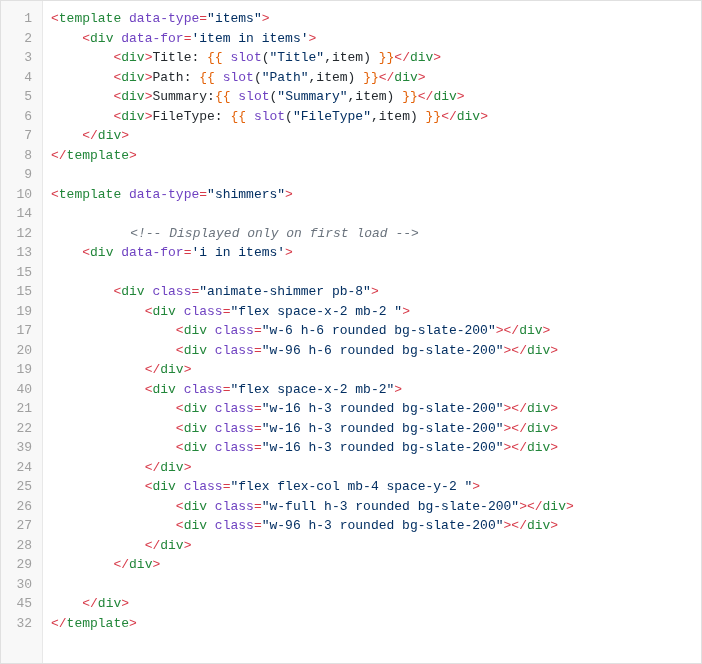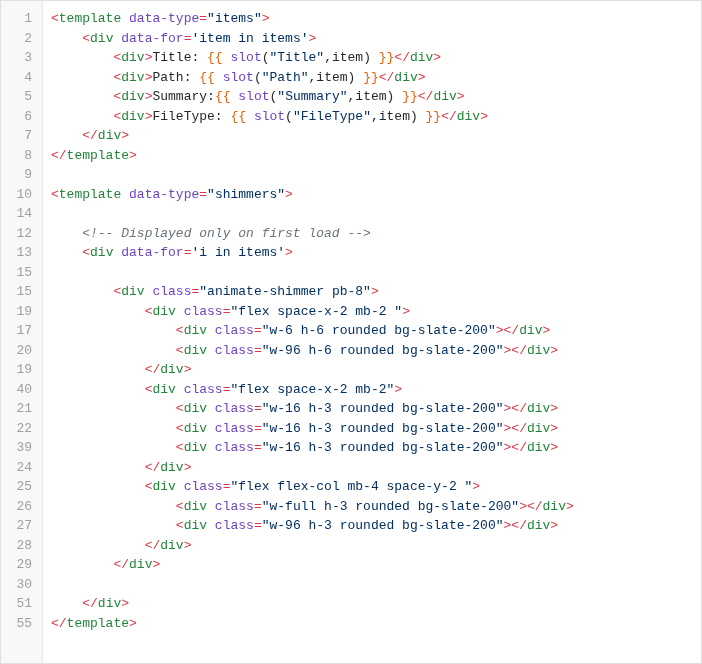--- a/index.html
+++ b/index.html
@@ -71,36 +71,36 @@
       <div class="line-number">21</div>
       <div class="line-number">22</div>
       <div class="line-number">39</div>
       <div class="line-number">24</div>
       <div class="line-number">25</div>
       <div class="line-number">26</div>
       <div class="line-number">27</div>
       <div class="line-number">28</div>
       <div class="line-number">29</div>
       <div class="line-number">30</div>
-      <div class="line-number">51</div>
-      <div class="line-number">55</div>
+      <div class="line-number">45</div>
+      <div class="line-number">32</div>
     </div>
   <div class="code-area">
   <div class="code-line"><span style="color: rgb(215, 58, 73);">&lt;</span><span style="color: rgb(34, 134, 58);">template</span><span style="color: rgb(36, 41, 46);"> </span><span style="color: rgb(111, 66, 193);">data-type</span><span style="color: rgb(215, 58, 73);">=</span><span style="color: rgb(3, 47, 98);">"items"</span><span style="color: rgb(215, 58, 73);">&gt;</span></div>
       <div class="code-line"><span style="color: rgb(36, 41, 46);">    </span><span style="color: rgb(215, 58, 73);">&lt;</span><span style="color: rgb(34, 134, 58);">div</span><span style="color: rgb(36, 41, 46);"> </span><span style="color: rgb(111, 66, 193);">data-for</span><span style="color: rgb(215, 58, 73);">=</span><span style="color: rgb(3, 47, 98);">'item in items'</span><span style="color: rgb(215, 58, 73);">&gt;</span></div>
       <div class="code-line"><span style="color: rgb(36, 41, 46);">        </span><span style="color: rgb(215, 58, 73);">&lt;</span><span style="color: rgb(34, 134, 58);">div</span><span style="color: rgb(215, 58, 73);">&gt;</span><span style="color: rgb(36, 41, 46);">Title: </span><span style="color: rgb(227, 98, 9);">{{</span><span style="color: rgb(36, 41, 46);"> </span><span style="color: rgb(111, 66, 193);">slot</span><span style="color: rgb(36, 41, 46);">(</span><span style="color: rgb(3, 47, 98);">"Title"</span><span style="color: rgb(36, 41, 46);">,item) </span><span style="color: rgb(227, 98, 9);">}}</span><span style="color: rgb(215, 58, 73);">&lt;/</span><span style="color: rgb(34, 134, 58);">div</span><span style="color: rgb(215, 58, 73);">&gt;</span></div>
       <div class="code-line"><span style="color: rgb(36, 41, 46);">        </span><span style="color: rgb(215, 58, 73);">&lt;</span><span style="color: rgb(34, 134, 58);">div</span><span style="color: rgb(215, 58, 73);">&gt;</span><span style="color: rgb(36, 41, 46);">Path: </span><span style="color: rgb(227, 98, 9);">{{</span><span style="color: rgb(36, 41, 46);"> </span><span style="color: rgb(111, 66, 193);">slot</span><span style="color: rgb(36, 41, 46);">(</span><span style="color: rgb(3, 47, 98);">"Path"</span><span style="color: rgb(36, 41, 46);">,item) </span><span style="color: rgb(227, 98, 9);">}}</span><span style="color: rgb(215, 58, 73);">&lt;/</span><span style="color: rgb(34, 134, 58);">div</span><span style="color: rgb(215, 58, 73);">&gt;</span></div>
       <div class="code-line"><span style="color: rgb(36, 41, 46);">        </span><span style="color: rgb(215, 58, 73);">&lt;</span><span style="color: rgb(34, 134, 58);">div</span><span style="color: rgb(215, 58, 73);">&gt;</span><span style="color: rgb(36, 41, 46);">Summary:</span><span style="color: rgb(227, 98, 9);">{{</span><span style="color: rgb(36, 41, 46);"> </span><span style="color: rgb(111, 66, 193);">slot</span><span style="color: rgb(36, 41, 46);">(</span><span style="color: rgb(3, 47, 98);">"Summary"</span><span style="color: rgb(36, 41, 46);">,item) </span><span style="color: rgb(227, 98, 9);">}}</span><span style="color: rgb(215, 58, 73);">&lt;/</span><span style="color: rgb(34, 134, 58);">div</span><span style="color: rgb(215, 58, 73);">&gt;</span></div>
       <div class="code-line"><span style="color: rgb(36, 41, 46);">        </span><span style="color: rgb(215, 58, 73);">&lt;</span><span style="color: rgb(34, 134, 58);">div</span><span style="color: rgb(215, 58, 73);">&gt;</span><span style="color: rgb(36, 41, 46);">FileType: </span><span style="color: rgb(227, 98, 9);">{{</span><span style="color: rgb(36, 41, 46);"> </span><span style="color: rgb(111, 66, 193);">slot</span><span style="color: rgb(36, 41, 46);">(</span><span style="color: rgb(3, 47, 98);">"FileType"</span><span style="color: rgb(36, 41, 46);">,item) </span><span style="color: rgb(227, 98, 9);">}}</span><span style="color: rgb(215, 58, 73);">&lt;/</span><span style="color: rgb(34, 134, 58);">div</span><span style="color: rgb(215, 58, 73);">&gt;</span></div>
       <div class="code-line"><span style="color: rgb(36, 41, 46);">    </span><span style="color: rgb(215, 58, 73);">&lt;/</span><span style="color: rgb(34, 134, 58);">div</span><span style="color: rgb(215, 58, 73);">&gt;</span></div>
       <div class="code-line"><span style="color: rgb(215, 58, 73);">&lt;/</span><span style="color: rgb(34, 134, 58);">template</span><span style="color: rgb(215, 58, 73);">&gt;</span></div>
       <div class="code-line">&nbsp;</div>
       <div class="code-line"><span style="color: rgb(215, 58, 73);">&lt;</span><span style="color: rgb(34, 134, 58);">template</span><span style="color: rgb(36, 41, 46);"> </span><span style="color: rgb(111, 66, 193);">data-type</span><span style="color: rgb(215, 58, 73);">=</span><span style="color: rgb(3, 47, 98);">"shimmers"</span><span style="color: rgb(215, 58, 73);">&gt;</span></div>
       <div class="code-line">&nbsp;</div>
-      <div class="code-line"><span style="color: rgb(36, 41, 46);">    </span><span style="color: rgb(106, 115, 125); font-style: italic;">&lt;!-- Displayed only on first load --&gt;</span></div>
+      <div class="code-line"><span style="color: rgb(36, 41, 46);">    </span><span style="color: rgb(106, 115, 125); font-style: italic; margin-left: 48px;">&lt;!-- Displayed only on first load --&gt;</span></div>
       <div class="code-line"><span style="color: rgb(36, 41, 46);">    </span><span style="color: rgb(215, 58, 73);">&lt;</span><span style="color: rgb(34, 134, 58);">div</span><span style="color: rgb(36, 41, 46);"> </span><span style="color: rgb(111, 66, 193);">data-for</span><span style="color: rgb(215, 58, 73);">=</span><span style="color: rgb(3, 47, 98);">'i in items'</span><span style="color: rgb(215, 58, 73);">&gt;</span></div>
       <div class="code-line">&nbsp;</div>
       <div class="code-line"><span style="color: rgb(36, 41, 46);">        </span><span style="color: rgb(215, 58, 73);">&lt;</span><span style="color: rgb(34, 134, 58);">div</span><span style="color: rgb(36, 41, 46);"> </span><span style="color: rgb(111, 66, 193);">class</span><span style="color: rgb(215, 58, 73);">=</span><span style="color: rgb(3, 47, 98);">"animate-shimmer pb-8"</span><span style="color: rgb(215, 58, 73);">&gt;</span></div>
       <div class="code-line"><span style="color: rgb(36, 41, 46);">            </span><span style="color: rgb(215, 58, 73);">&lt;</span><span style="color: rgb(34, 134, 58);">div</span><span style="color: rgb(36, 41, 46);"> </span><span style="color: rgb(111, 66, 193);">class</span><span style="color: rgb(215, 58, 73);">=</span><span style="color: rgb(3, 47, 98);">"flex space-x-2 mb-2 "</span><span style="color: rgb(215, 58, 73);">&gt;</span></div>
       <div class="code-line"><span style="color: rgb(36, 41, 46);">                </span><span style="color: rgb(215, 58, 73);">&lt;</span><span style="color: rgb(34, 134, 58);">div</span><span style="color: rgb(36, 41, 46);"> </span><span style="color: rgb(111, 66, 193);">class</span><span style="color: rgb(215, 58, 73);">=</span><span style="color: rgb(3, 47, 98);">"w-6 h-6 rounded bg-slate-200"</span><span style="color: rgb(215, 58, 73);">&gt;&lt;/</span><span style="color: rgb(34, 134, 58);">div</span><span style="color: rgb(215, 58, 73);">&gt;</span></div>
       <div class="code-line"><span style="color: rgb(36, 41, 46);">                </span><span style="color: rgb(215, 58, 73);">&lt;</span><span style="color: rgb(34, 134, 58);">div</span><span style="color: rgb(36, 41, 46);"> </span><span style="color: rgb(111, 66, 193);">class</span><span style="color: rgb(215, 58, 73);">=</span><span style="color: rgb(3, 47, 98);">"w-96 h-6 rounded bg-slate-200"</span><span style="color: rgb(215, 58, 73);">&gt;&lt;/</span><span style="color: rgb(34, 134, 58);">div</span><span style="color: rgb(215, 58, 73);">&gt;</span></div>
       <div class="code-line"><span style="color: rgb(36, 41, 46);">            </span><span style="color: rgb(215, 58, 73);">&lt;/</span><span style="color: rgb(34, 134, 58);">div</span><span style="color: rgb(215, 58, 73);">&gt;</span></div>
       <div class="code-line"><span style="color: rgb(36, 41, 46);">            </span><span style="color: rgb(215, 58, 73);">&lt;</span><span style="color: rgb(34, 134, 58);">div</span><span style="color: rgb(36, 41, 46);"> </span><span style="color: rgb(111, 66, 193);">class</span><span style="color: rgb(215, 58, 73);">=</span><span style="color: rgb(3, 47, 98);">"flex space-x-2 mb-2"</span><span style="color: rgb(215, 58, 73);">&gt;</span></div>
       <div class="code-line"><span style="color: rgb(36, 41, 46);">                </span><span style="color: rgb(215, 58, 73);">&lt;</span><span style="color: rgb(34, 134, 58);">div</span><span style="color: rgb(36, 41, 46);"> </span><span style="color: rgb(111, 66, 193);">class</span><span style="color: rgb(215, 58, 73);">=</span><span style="color: rgb(3, 47, 98);">"w-16 h-3 rounded bg-slate-200"</span><span style="color: rgb(215, 58, 73);">&gt;&lt;/</span><span style="color: rgb(34, 134, 58);">div</span><span style="color: rgb(215, 58, 73);">&gt;</span></div>
       <div class="code-line"><span style="color: rgb(36, 41, 46);">                </span><span style="color: rgb(215, 58, 73);">&lt;</span><span style="color: rgb(34, 134, 58);">div</span><span style="color: rgb(36, 41, 46);"> </span><span style="color: rgb(111, 66, 193);">class</span><span style="color: rgb(215, 58, 73);">=</span><span style="color: rgb(3, 47, 98);">"w-16 h-3 rounded bg-slate-200"</span><span style="color: rgb(215, 58, 73);">&gt;&lt;/</span><span style="color: rgb(34, 134, 58);">div</span><span style="color: rgb(215, 58, 73);">&gt;</span></div>

